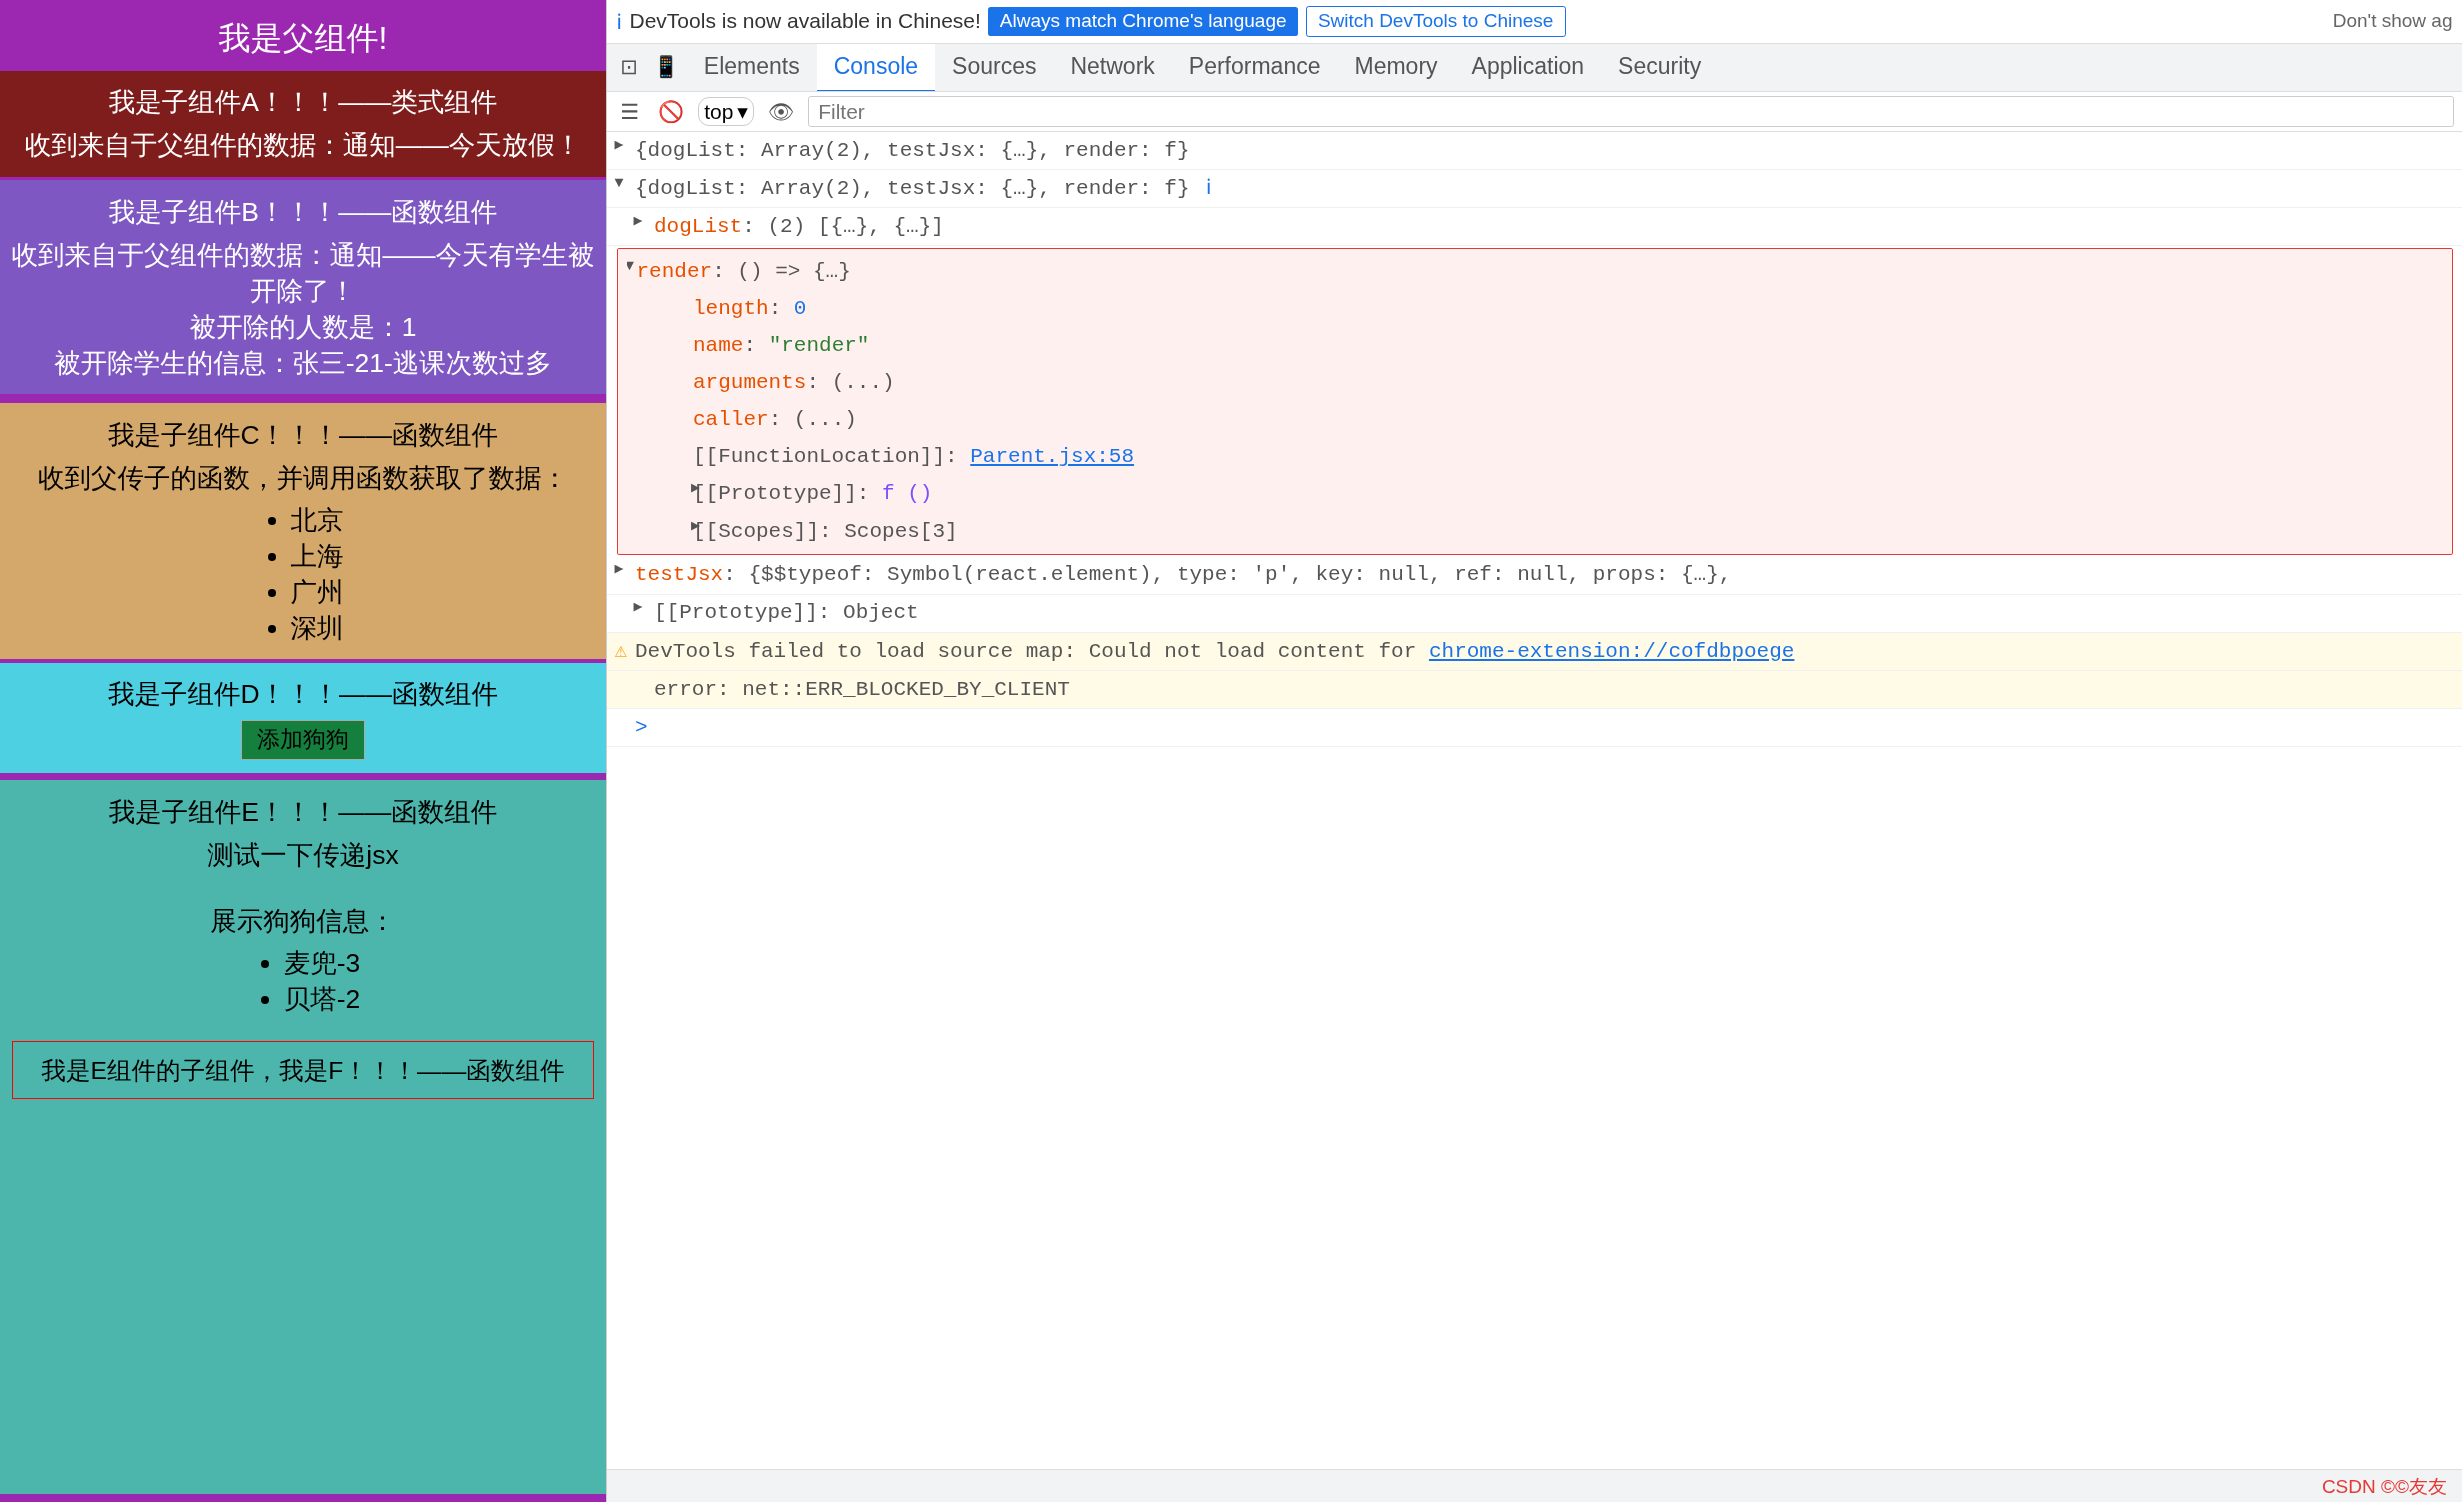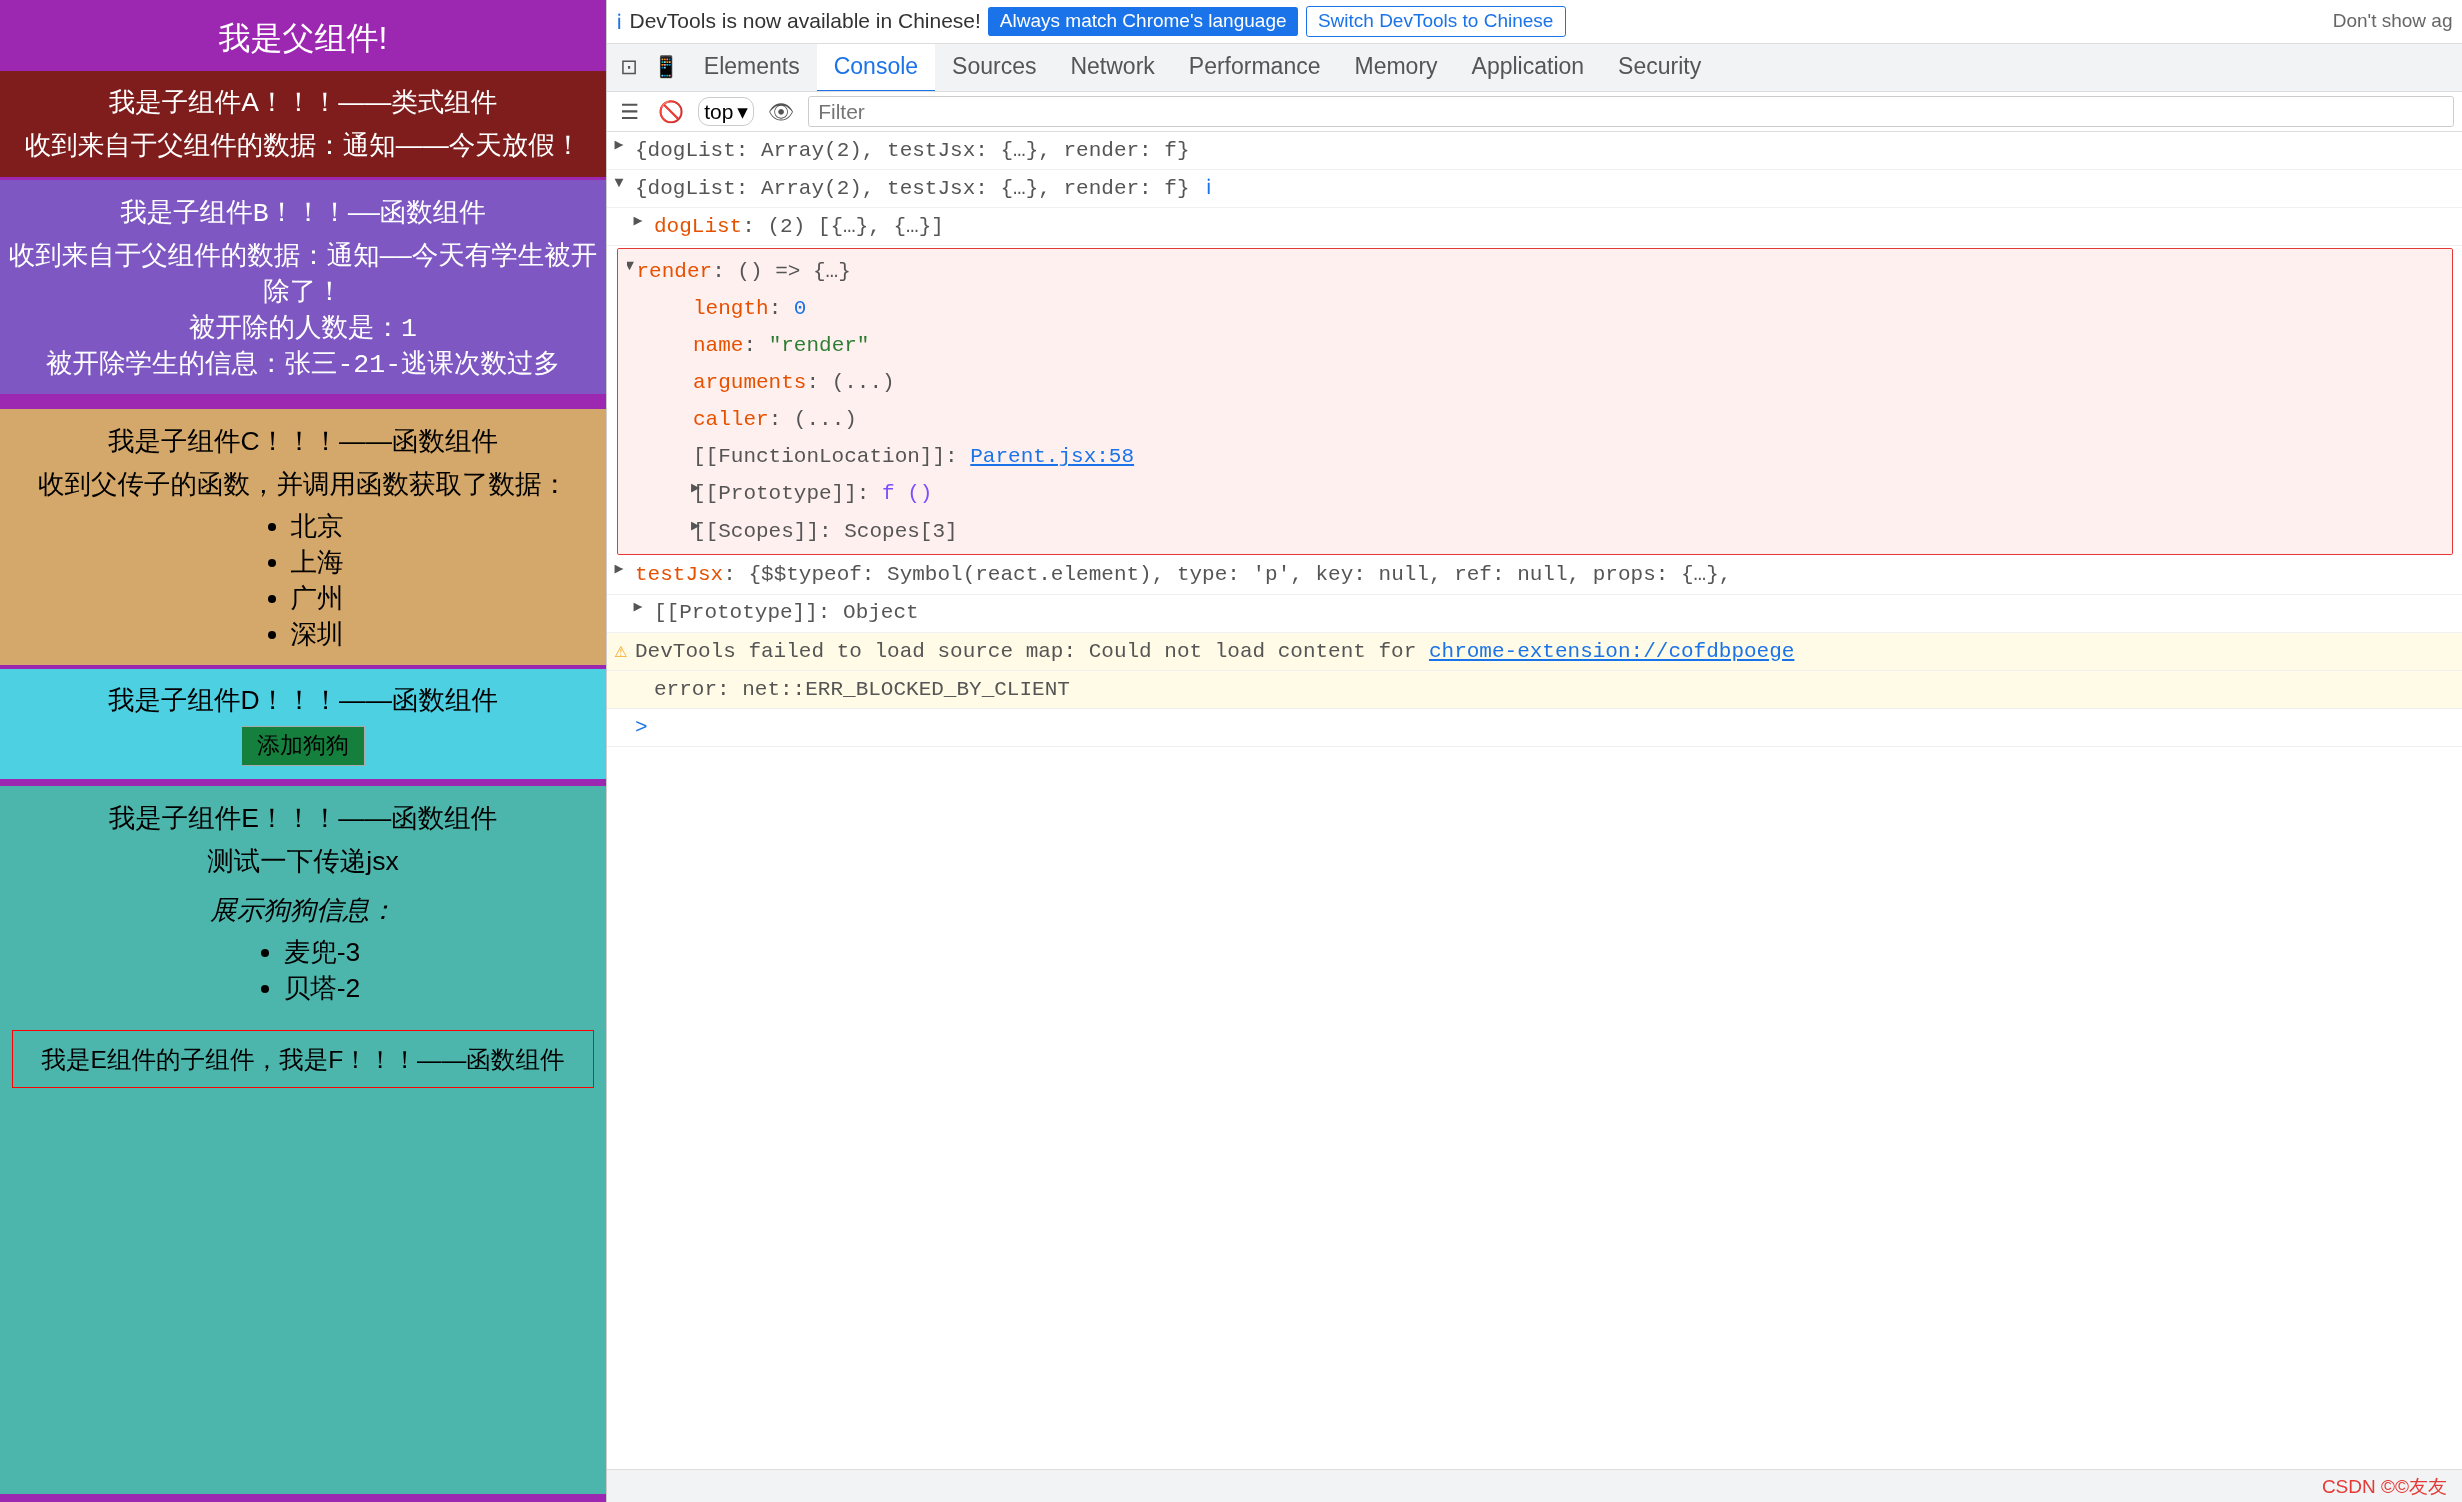--- a/index.html
+++ b/index.html
@@ -42,22 +42,21 @@
       margin-bottom: 3.8px;
     }
 
     .child-b {
       background: #7e57c2;
       width: 100%;
       padding: 13.2px 0 13.2px 0;
       text-align: center;
       color: #fff;
       font-size: 26.5px;
-      margin-bottom: 15px;
-      font-family: Liberation Mono, monospace;
+      margin-bottom: 9px;
     }
 
     .child-c {
       background: #d4a76a;
       width: 100%;
       padding: 13.2px 9.5px 13.2px 9.5px;
       text-align: center;
       color: #000;
       font-size: 26.5px;
       margin-bottom: 3.8px;
@@ -338,21 +337,21 @@
   </div>
 
   <div class="child-d">
     <div>我是子组件D！！！——函数组件</div>
     <button style="display:block;margin:7.6px auto 0;">添加狗狗</button>
   </div>
 
   <div class="child-e">
     <div>我是子组件E！！！——函数组件</div>
     <div style="margin-top:7.6px;">测试一下传递jsx</div>
-    <div style="margin-top:13px;font-style:italic;">展示狗狗信息：</div>
+    <div style="margin-top:30px;">展示狗狗信息：</div>
     <ul style="list-style:disc;display:inline-block;text-align:left;margin-top:5.7px;padding-left:38px;">
       <li>麦兜-3</li>
       <li>贝塔-2</li>
     </ul>
     <div style="margin-top:15px;">
       <div class="child-f">我是E组件的子组件，我是F！！！——函数组件</div>
     </div>
   </div>
 </div>
 

